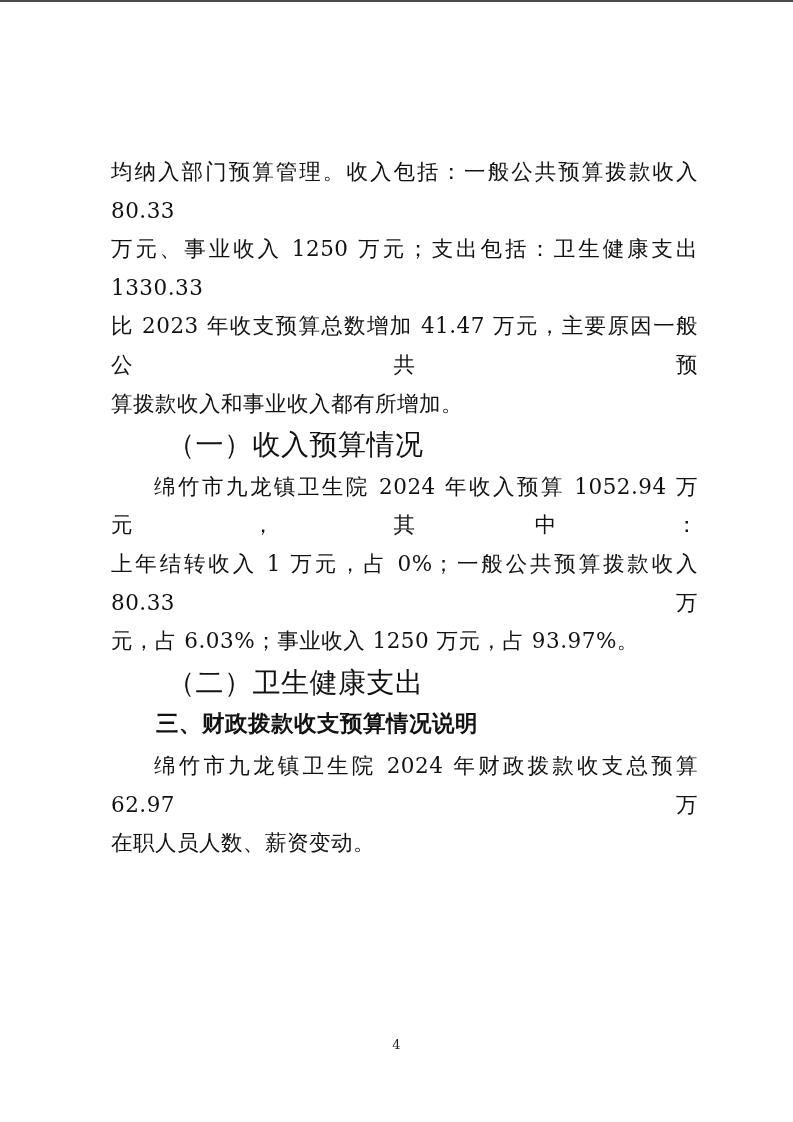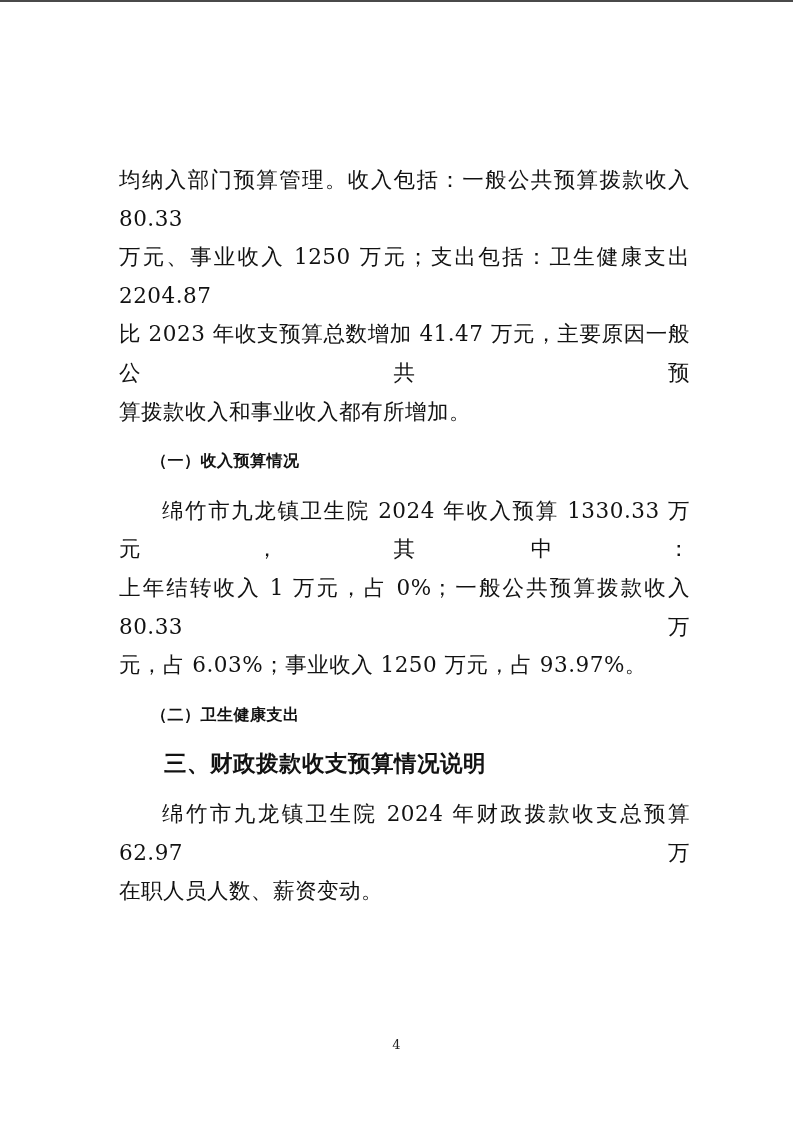--- a/index.html
+++ b/index.html
@@ -22,39 +22,39 @@
     width: 793px;
     height: 2px;
     background: #4a4a4a;
   }
   .doc-content {
     position: absolute;
     left: 108px;
     top: 150px;
     width: 593px;
   }
-  .block { margin: 11px; }
+  .block { margin: 3px; }
   .line {
     display: block;
     font-size: 21.5px;
     line-height: 38.6px;
     white-space: nowrap;
     letter-spacing: 0.5px;
   }
   .line.fill {
     white-space: normal;
     text-align: justify;
     text-align-last: justify;
     text-justify: inter-character;
   }
   .indent { text-indent: 2em; }
   .heading_kai {
     font-family: "DejaVu Serif", "Liberation Serif", serif;
-    font-weight: bold;
-    font-size: 16px;
+    font-weight: normal;
+    font-size: 28px;
     line-height: 38.6px;
     letter-spacing: 0.5px;
   }
   .heading_hei {
     font-family: Liberation Sans, sans-serif;
     font-weight: bold;
     font-size: 22.5px;
     line-height: 38.6px;
     letter-spacing: 0.5px;
   }
@@ -70,27 +70,27 @@
   }
 </style>
 </head>
 <body>
 
 <div class="scan-edge"></div>
 
 <div class="doc-content" id="doc">
     <div class="block paragraph">
       <div class="line fill">均纳入部门预算管理。收入包括：一般公共预算拨款收入 80.33</div>
-      <div class="line fill">万元、事业收入 1250 万元；支出包括：卫生健康支出 2204.87</div>
+      <div class="line fill">万元、事业收入 1250 万元；支出包括：卫生健康支出 1330.33</div>
       <div class="line fill">比 2023 年收支预算总数增加 41.47 万元，主要原因一般公共预</div>
       <div class="line">算拨款收入和事业收入都有所增加。</div>
     </div>
     <div class="block heading_kai indent">（一）收入预算情况</div>
     <div class="block paragraph">
-      <div class="line fill indent">绵竹市九龙镇卫生院 2024 年收入预算 1330.33 万元，其中：</div>
+      <div class="line fill indent">绵竹市九龙镇卫生院 2024 年收入预算 1052.94 万元，其中：</div>
       <div class="line fill">上年结转收入 1 万元，占 0%；一般公共预算拨款收入 80.33 万</div>
       <div class="line">元，占 6.03%；事业收入 1250 万元，占 93.97%。</div>
     </div>
     <div class="block heading_kai indent">（二）卫生健康支出</div>
     <div class="block heading_hei indent">三、财政拨款收支预算情况说明</div>
     <div class="block paragraph">
       <div class="line fill indent">绵竹市九龙镇卫生院 2024 年财政拨款收支总预算 62.97 万</div>
       <div class="line">在职人员人数、薪资变动。</div>
     </div>
   </div>

